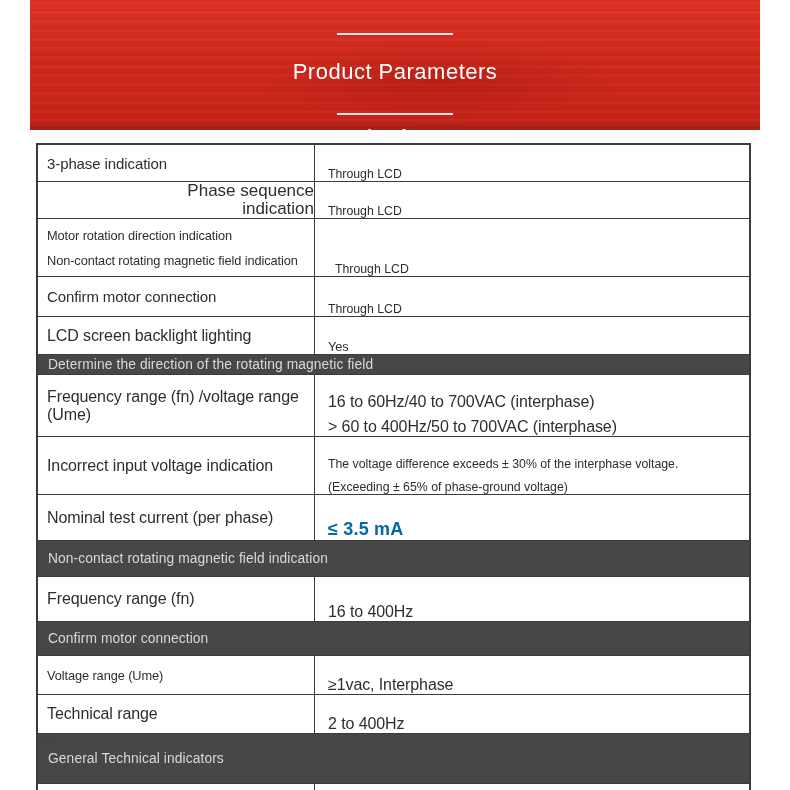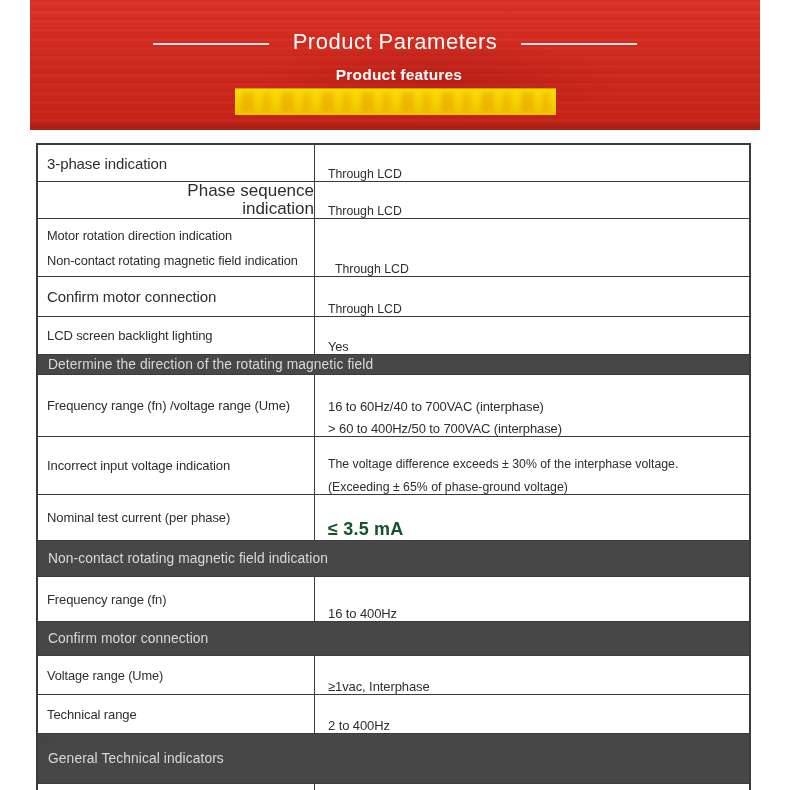--- a/index.html
+++ b/index.html
@@ -25,21 +25,21 @@
     pointer-events:none;
   }
   .banner::after {
     content:""; position:absolute; inset:0;
     background:radial-gradient(ellipse 260px 60px at 56% 62%, rgba(140,15,8,0.30), rgba(140,15,8,0) 70%);
     pointer-events:none;
   }
   .banner-title-row {
     position:relative; z-index:2;
     margin-top:29px;
-    display:flex; align-items:center; justify-content:center; gap:24px;
+    display:flex; align-items:center; justify-content:center; gap:24px;flex-direction:column;
   }
   .title-line {
     width:116px; height:2px; background:rgba(255,255,255,0.88); margin-top:4px;
   }
   .banner-title {
     color:#ffffff; font-size:22px; letter-spacing:0.5px; font-weight:400;
   }
   .banner-subtitle {
     position:relative; z-index:2;
     margin-top:11px; text-align:center;
@@ -73,25 +73,25 @@
     background:#ffffff;
   }
   .cell { display:flex; flex-direction:column; justify-content:center; }
   .cell.label {
     width:277px; border-right:1.5px solid #3b3b3b;
     padding-left:9px; position:relative;
   }
   .cell.value { flex:1; padding-left:13px;justify-content:flex-end; }
 
   .t15 { font-size:15px; letter-spacing:-0.1px; }
-  .t14 { font-size:13px; letter-spacing:-0.1px; }
+  .t14 { font-size:16px; letter-spacing:-0.1px; }
   .t13 { font-size:12.8px; letter-spacing:-0.1px; }
   .t12 { font-size:12.3px; }
   .t11 { font-size:17px; line-height:1.08;text-align:right; }
-  .big { font-size:18px; font-weight:600; letter-spacing:0.2px; color:#14532d;margin-top:28px; }
+  .big { font-size:18px; font-weight:600; letter-spacing:0.2px; color:#0369a1;margin-top:28px; }
 
   .gap10 { margin-top:10px; }
   .gap7  { margin-top:7px; }
   .gap9  { margin-top:9px; }
 
   .row.section {
     background:#474747;
     color:#d9d9d9;
     align-items:center;
     padding-left:10px;

